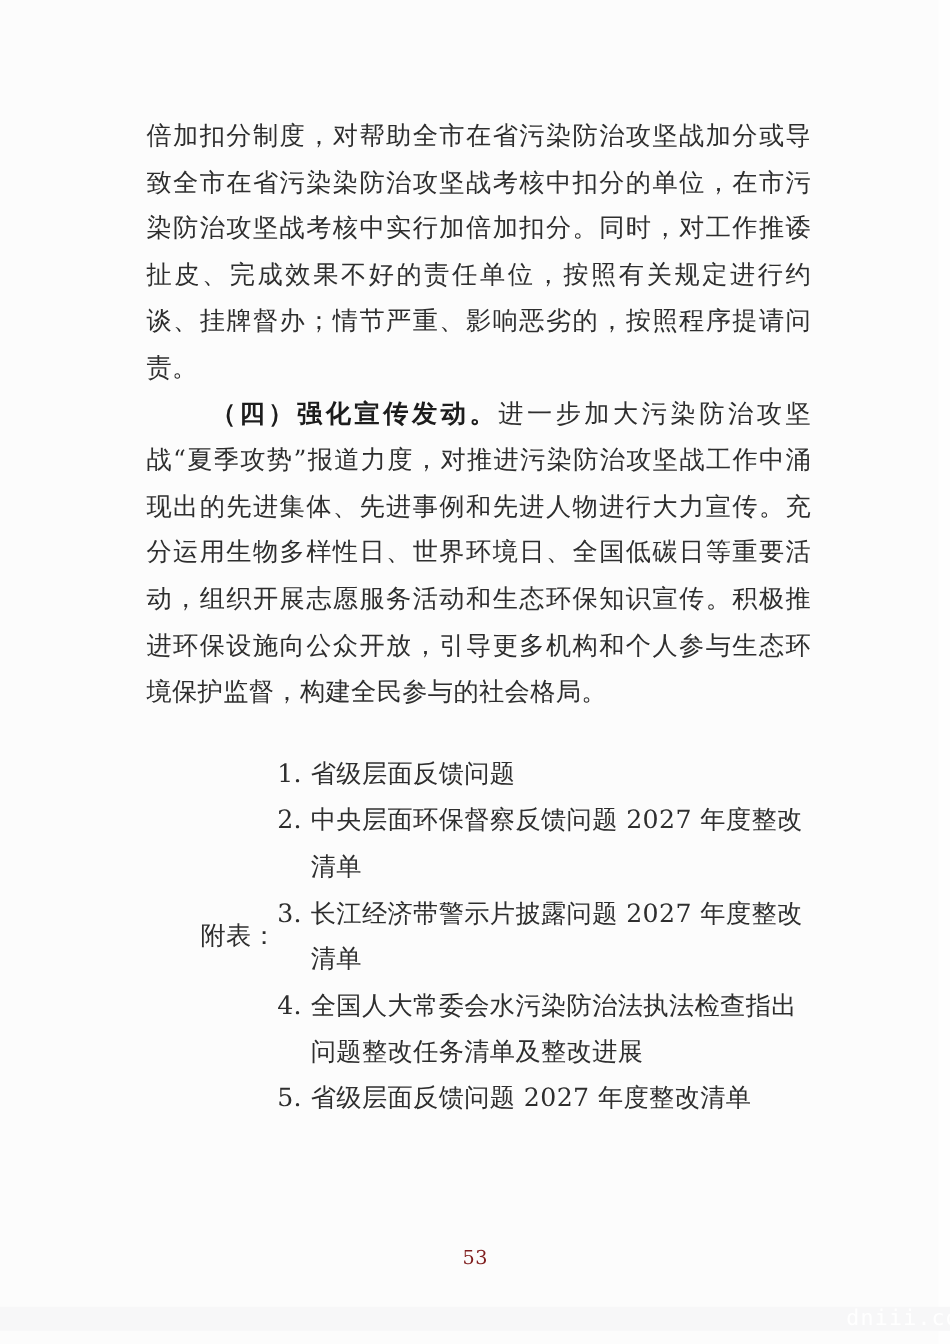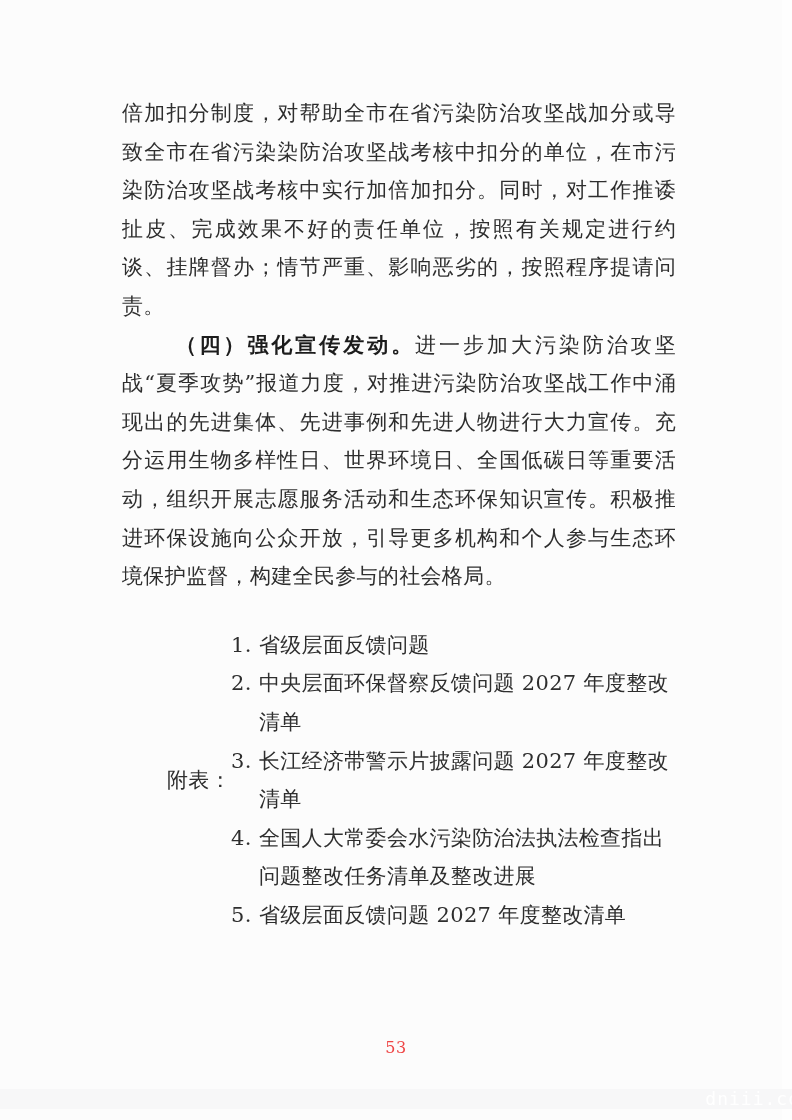--- a/index.html
+++ b/index.html
@@ -74,21 +74,21 @@
   }
   .page-number {
     position: absolute;
     left: 0;
     top: 1038px;
     width: 100%;
     text-align: center;
     font-size: 16px;
     line-height: 20px;
     letter-spacing: 0.5px;
-    color: #ef4444;
+    color: #7f1d1d;
   }
   .watermark-band {
     position: absolute;
     left: 0;
     top: 1089px;
     width: 100%;
     height: 20px;
     background: #f7f7f8;
     overflow: hidden;
   }

